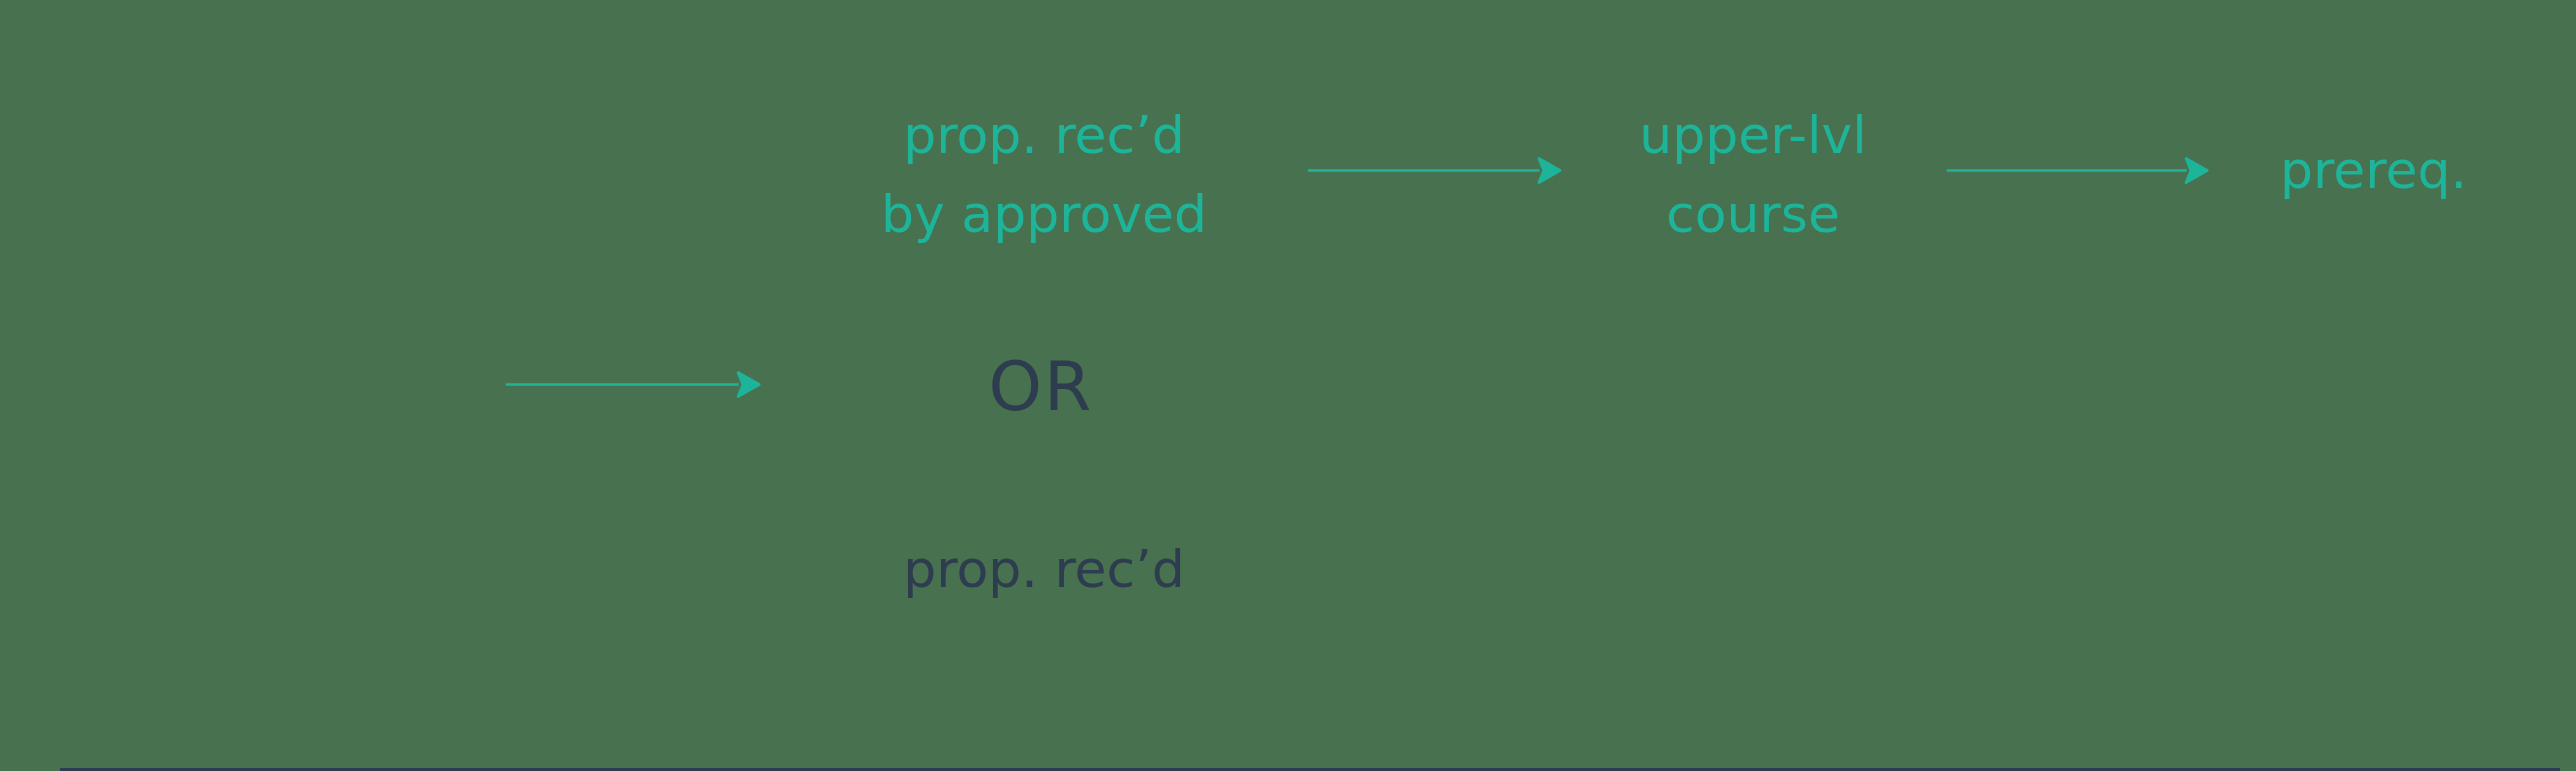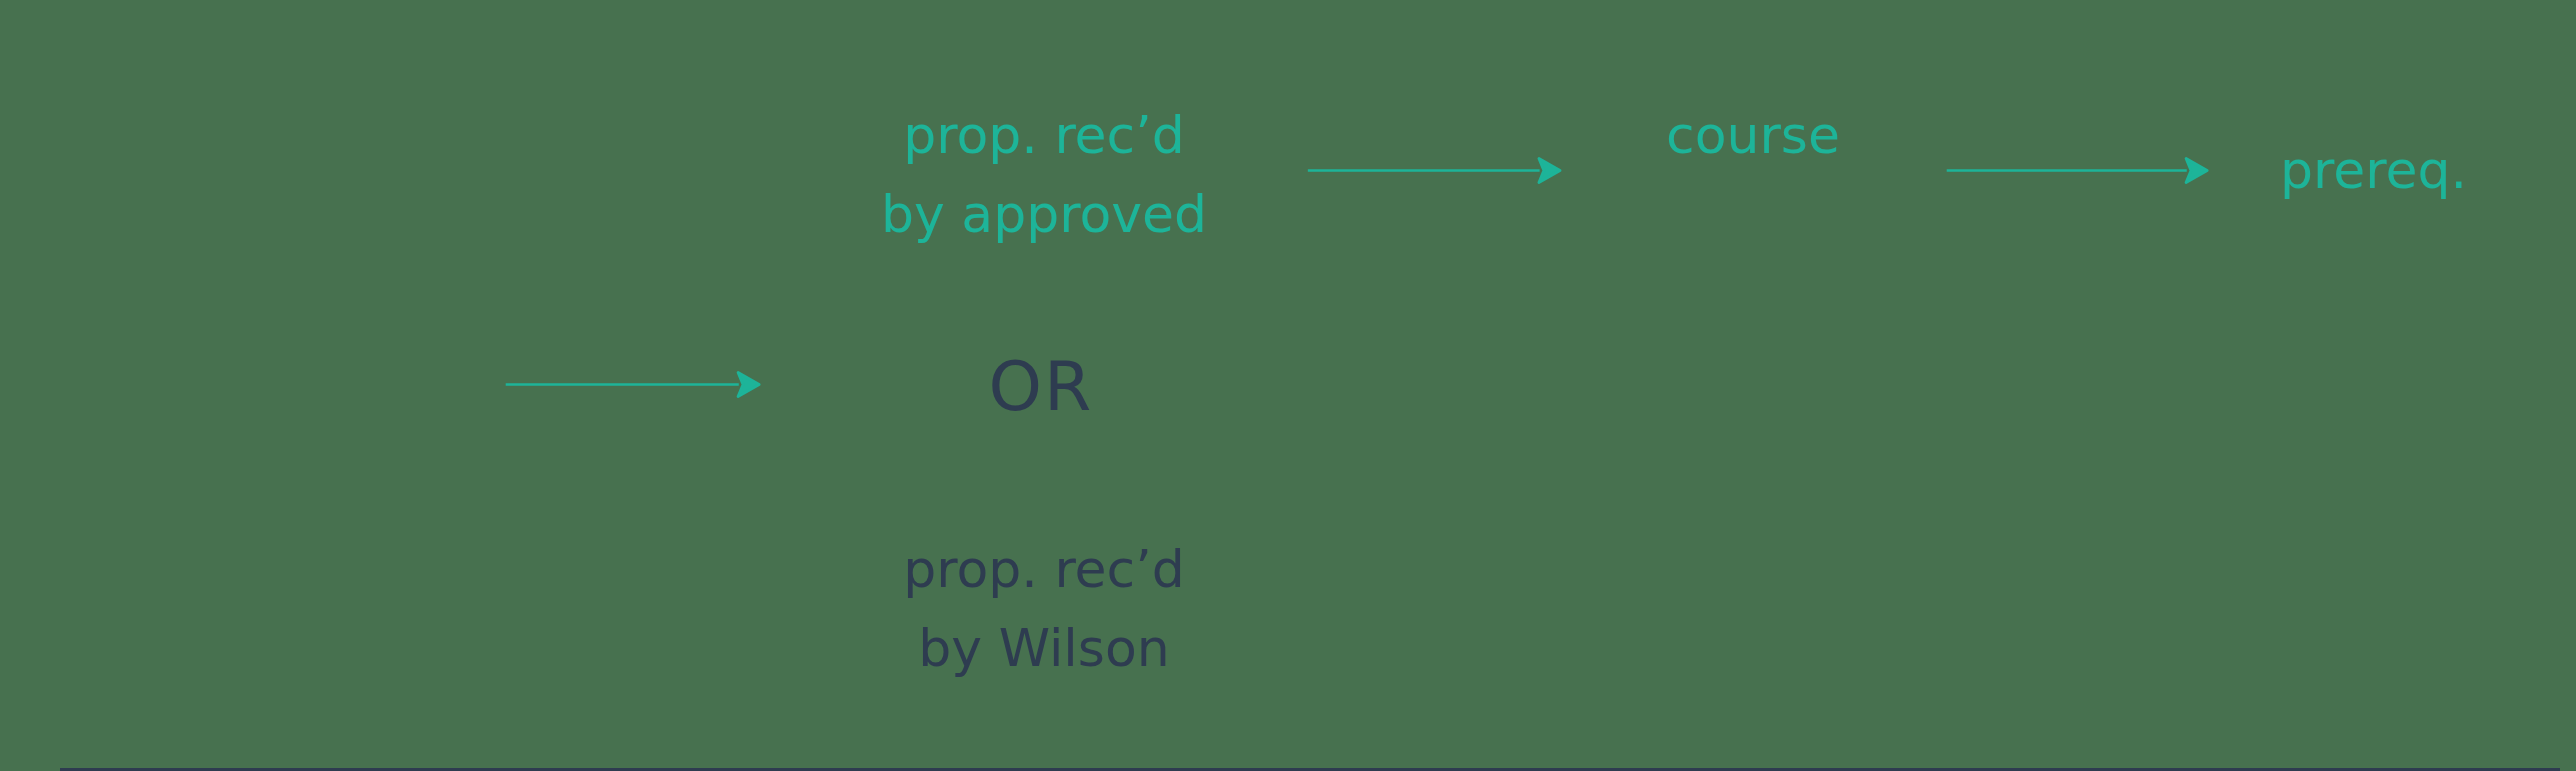--- a/index.html
+++ b/index.html
@@ -49,29 +49,29 @@
 
   <div class="node teal" style="left:762px;top:96px;width:564px;">
     <div>prop. rec’d</div>
     <div>by approved</div>
   </div>
 
   <div class="node navy or-node" style="left:900px;top:347px;width:282px;">OR</div>
 
   <div class="node navy" style="left:762px;top:530px;width:564px;">
     <div>prop. rec’d</div>
-    <div>by Wilson</div>
   </div>
 
   <svg class="arrow" style="left:1307px;top:155px;" width="256" height="31" viewBox="0 0 363 44">
     <line x1="1" y1="22" x2="330" y2="22"></line>
     <path d="M329,5 L359,22 L329,39 L336,22 Z"></path>
   </svg>
 
   <div class="node teal" style="left:1506px;top:96px;width:494px;">
+    <div>upper-lvl</div>
     <div>course</div>
   </div>
 
   <svg class="arrow" style="left:1946px;top:155px;" width="264" height="31" viewBox="0 0 375 44">
     <line x1="1" y1="22" x2="342" y2="22"></line>
     <path d="M341,5 L371,22 L341,39 L348,22 Z"></path>
   </svg>
 
   <div class="node teal" style="left:2197px;top:131px;width:353px;">prereq.</div>
 

